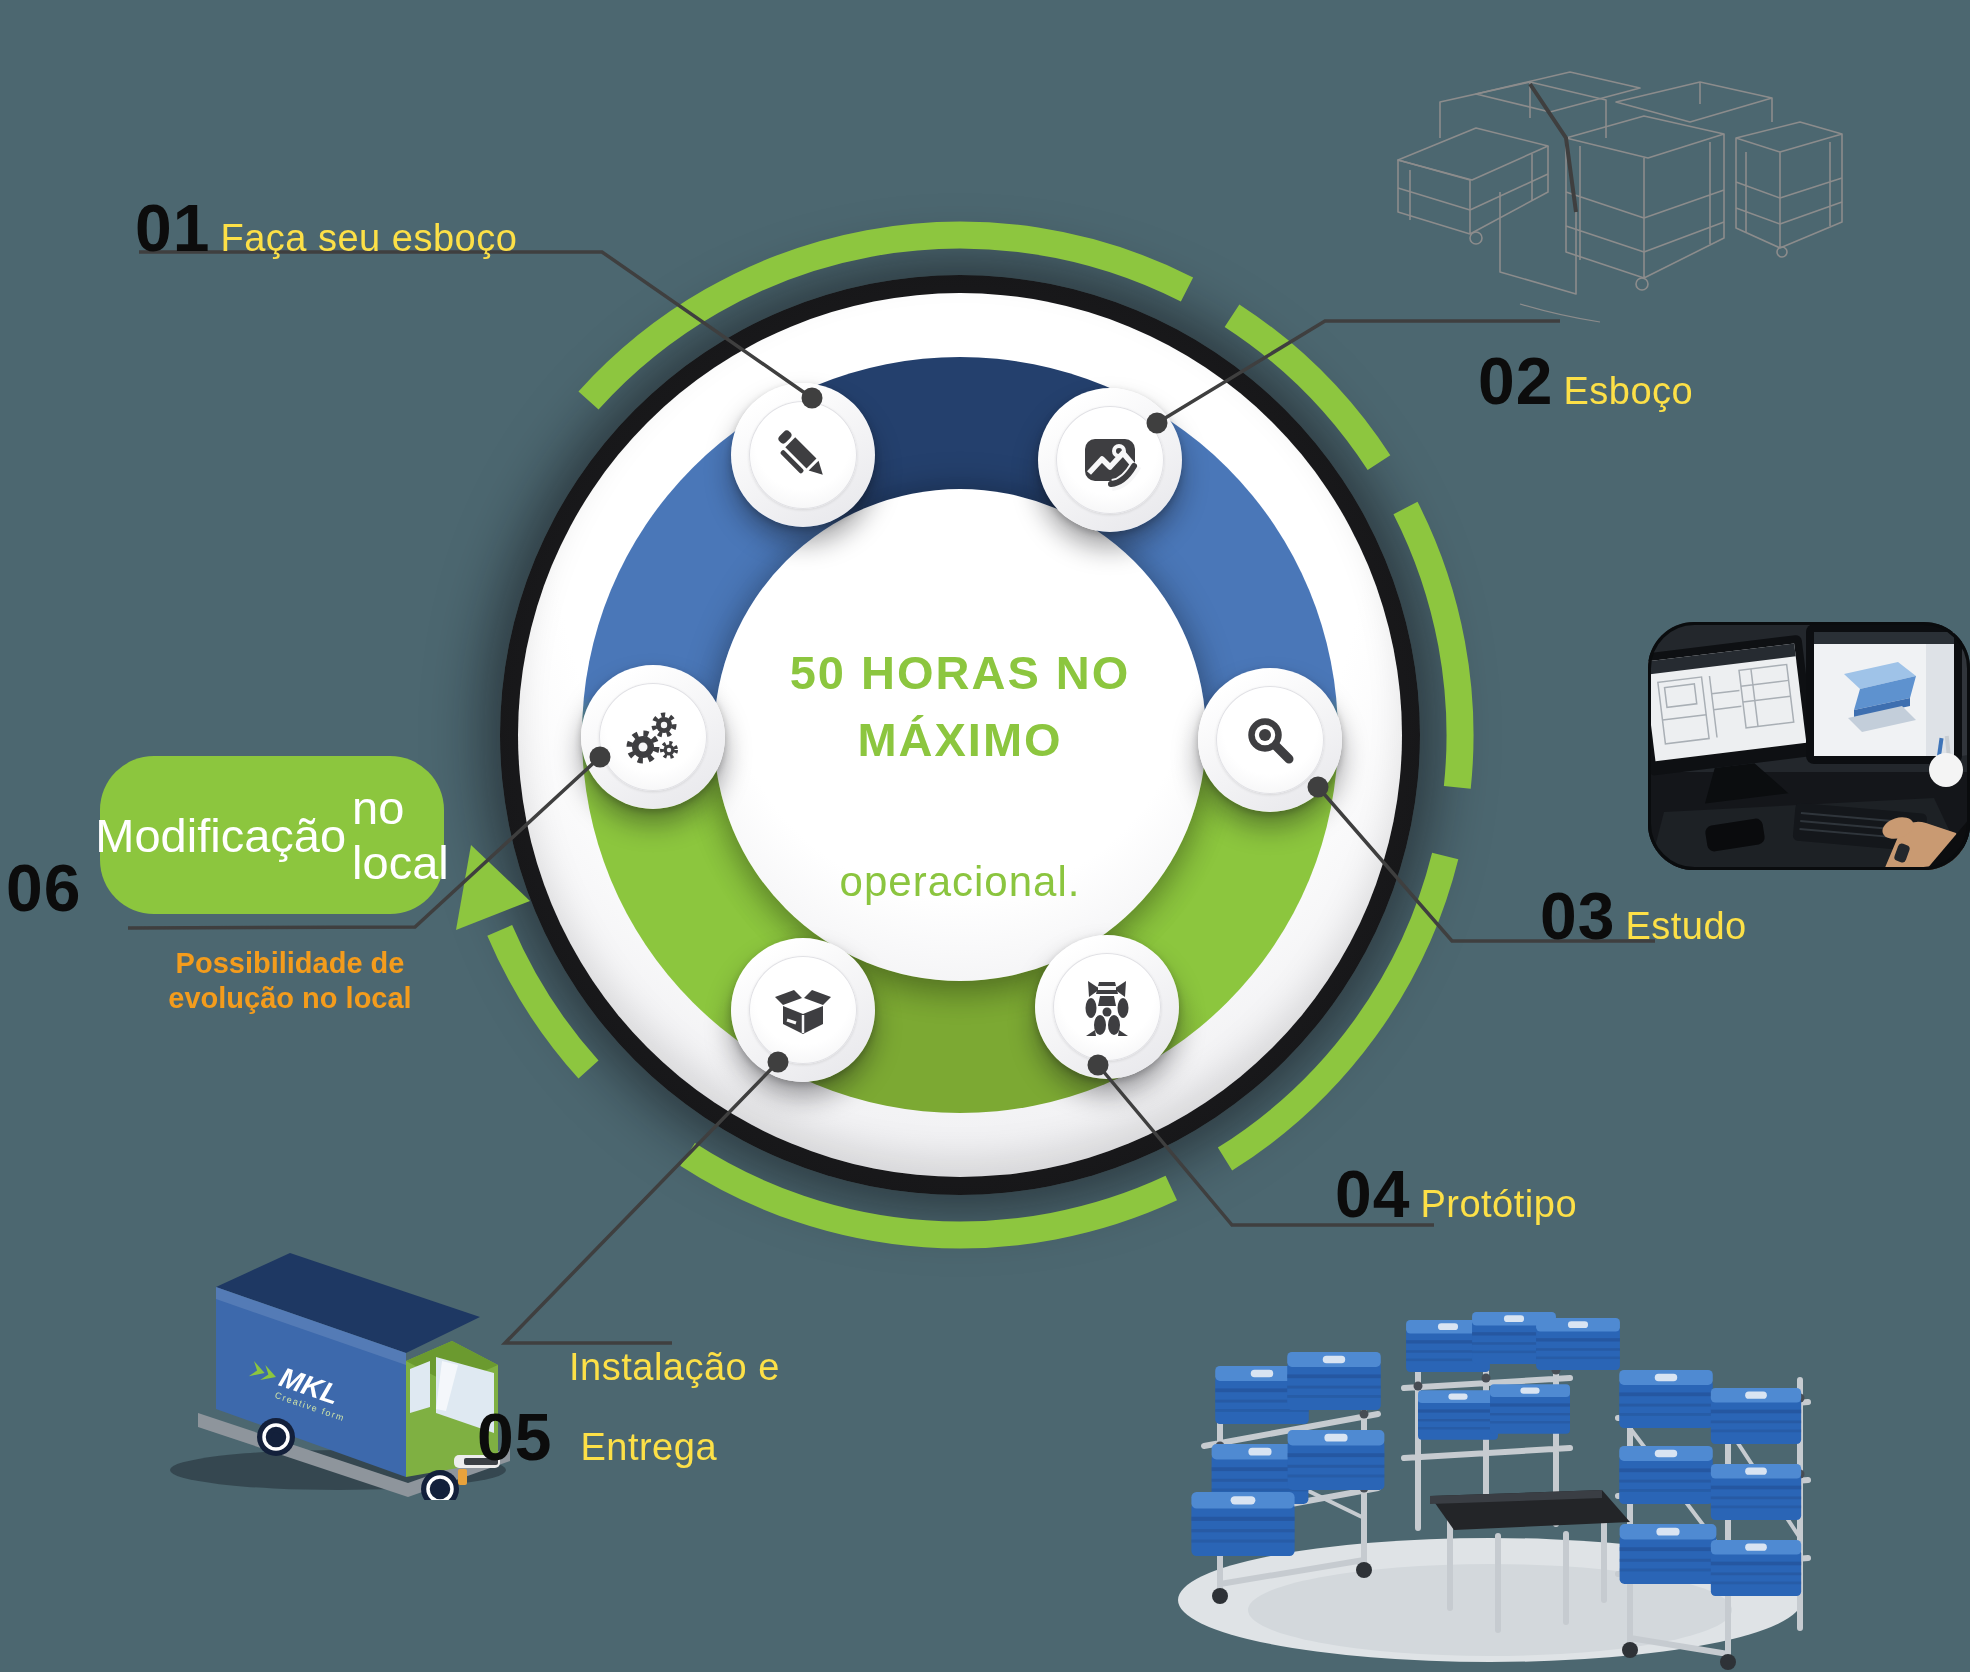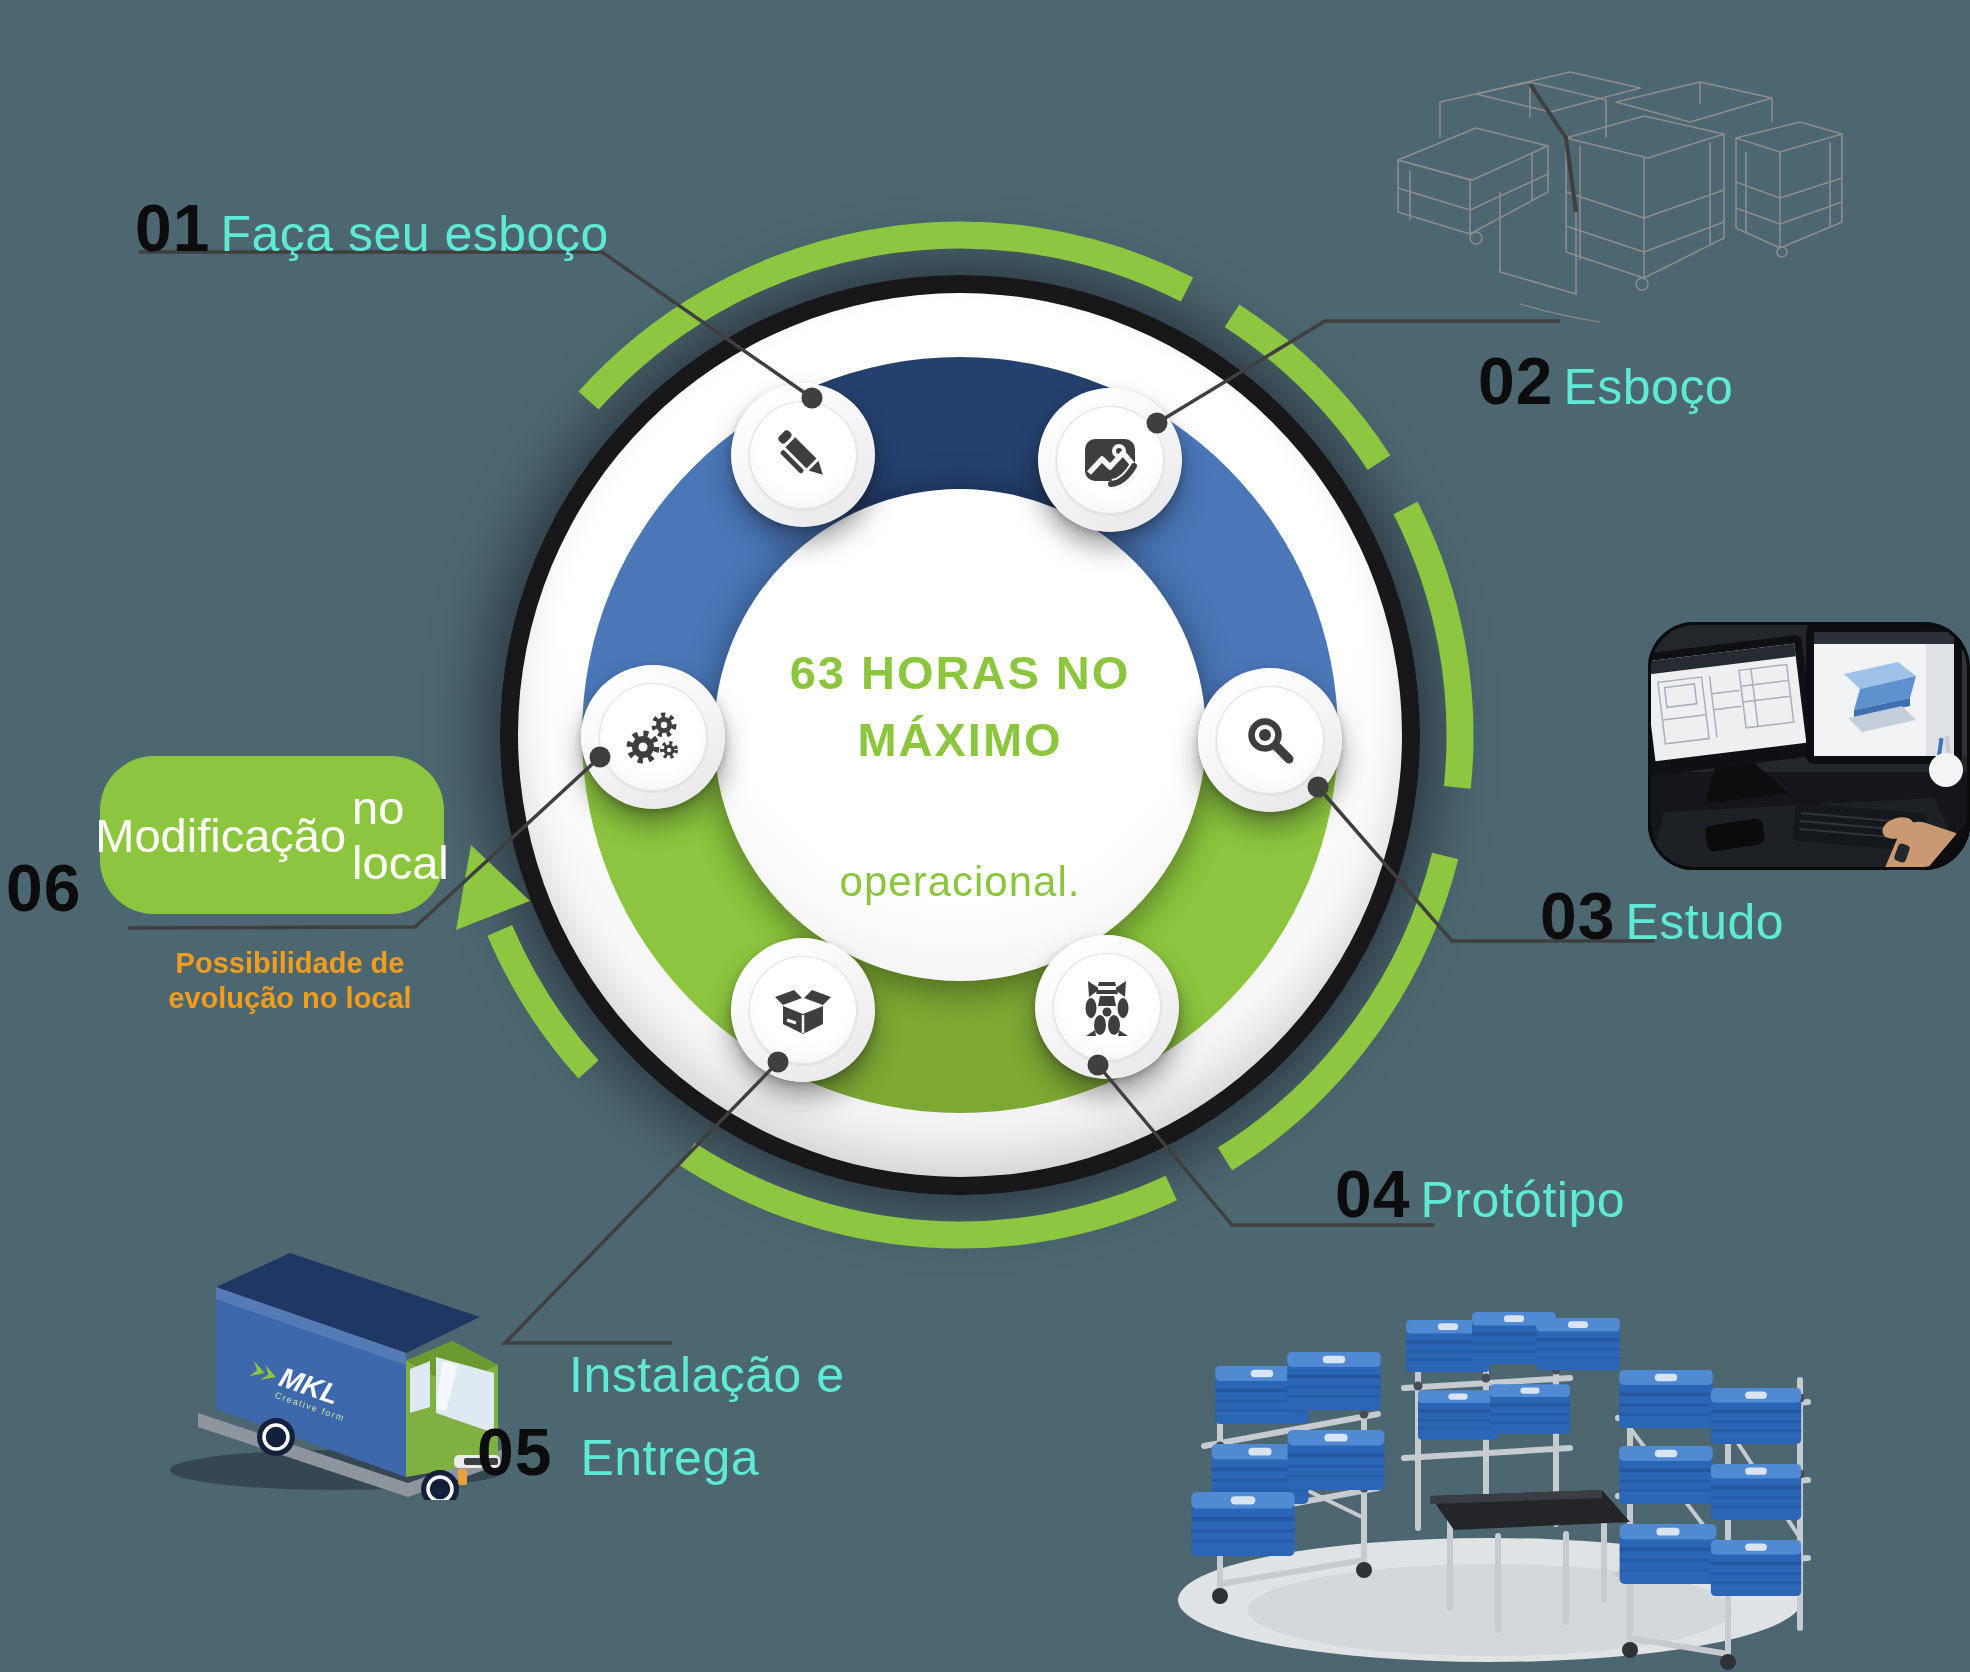--- a/index.html
+++ b/index.html
@@ -39,21 +39,21 @@
     box-shadow:0 16px 26px rgba(15,15,22,.38),0 3px 7px rgba(0,0,0,.22);}
   .icon-inner{position:absolute;left:18px;top:18px;width:108px;height:108px;border-radius:50%;
     background:radial-gradient(circle at 50% 38%,#ffffff 55%,#efeff1 100%);
     box-shadow:inset 0 0 0 1px #e1e1e5,0 1px 3px rgba(0,0,0,.10);
     display:flex;align-items:center;justify-content:center;}
   .icon-inner svg{width:64px;height:64px;}
 
   
   .step{position:absolute;display:flex;align-items:baseline;gap:10px;white-space:nowrap;z-index:6;}
   .num{font-size:66px;font-weight:700;color:#0c0c0c;letter-spacing:1px;margin-top:16px;}
-  .lbl{font-size:50px;font-weight:400;color:#5eead4;letter-spacing:.5px;}
+  .lbl{font-size:38px;font-weight:400;color:#fde047;letter-spacing:.5px;}
 
   .badge{position:absolute;left:100px;top:756px;width:344px;height:158px;background:#8CC63E;
     border-radius:54px;color:#ffffff;display:flex;flex-direction:row;align-items:center;
     justify-content:center;gap:6px;font-size:47px;font-weight:400;z-index:6;}
   .note{position:absolute;left:118px;top:946px;width:344px;text-align:center;
     font-size:29px;font-weight:700;color:#F49C1C;line-height:1.22;z-index:6;}
 
   .overlay{position:absolute;left:0;top:0;z-index:5;pointer-events:none;}
   .img-wrap{position:absolute;z-index:2;}
   .img-wrap svg{display:block;}
@@ -61,21 +61,21 @@
 </head>
 <body>
 
 <div id="canvas">
 
   <div class="ring dark-ring"></div>
   <div class="ring white-ring"></div>
   <div class="ring color-ring"></div>
   <div class="ring center-circle"></div>
 
-  <div class="c-line c-bold" style="top:645px;">63 HORAS NO</div>
+  <div class="c-line c-bold" style="top:645px;">50 HORAS NO</div>
   <div class="c-line c-bold" style="top:712px;">MÁXIMO</div>
   <div class="c-line c-light" style="top:858px;">operacional.</div>
 
   <div class="icon-pos" style="left:731px;top:383px;">
     <div class="icon-outer"></div>
     <div class="icon-inner">
       <svg viewBox="0 0 64 64">
         <g fill="#3E3E41" transform="rotate(-45 32 32)">
           <rect x="25" y="2" width="14" height="9" rx="4"></rect>
           <rect x="25" y="14" width="14" height="30"></rect>

